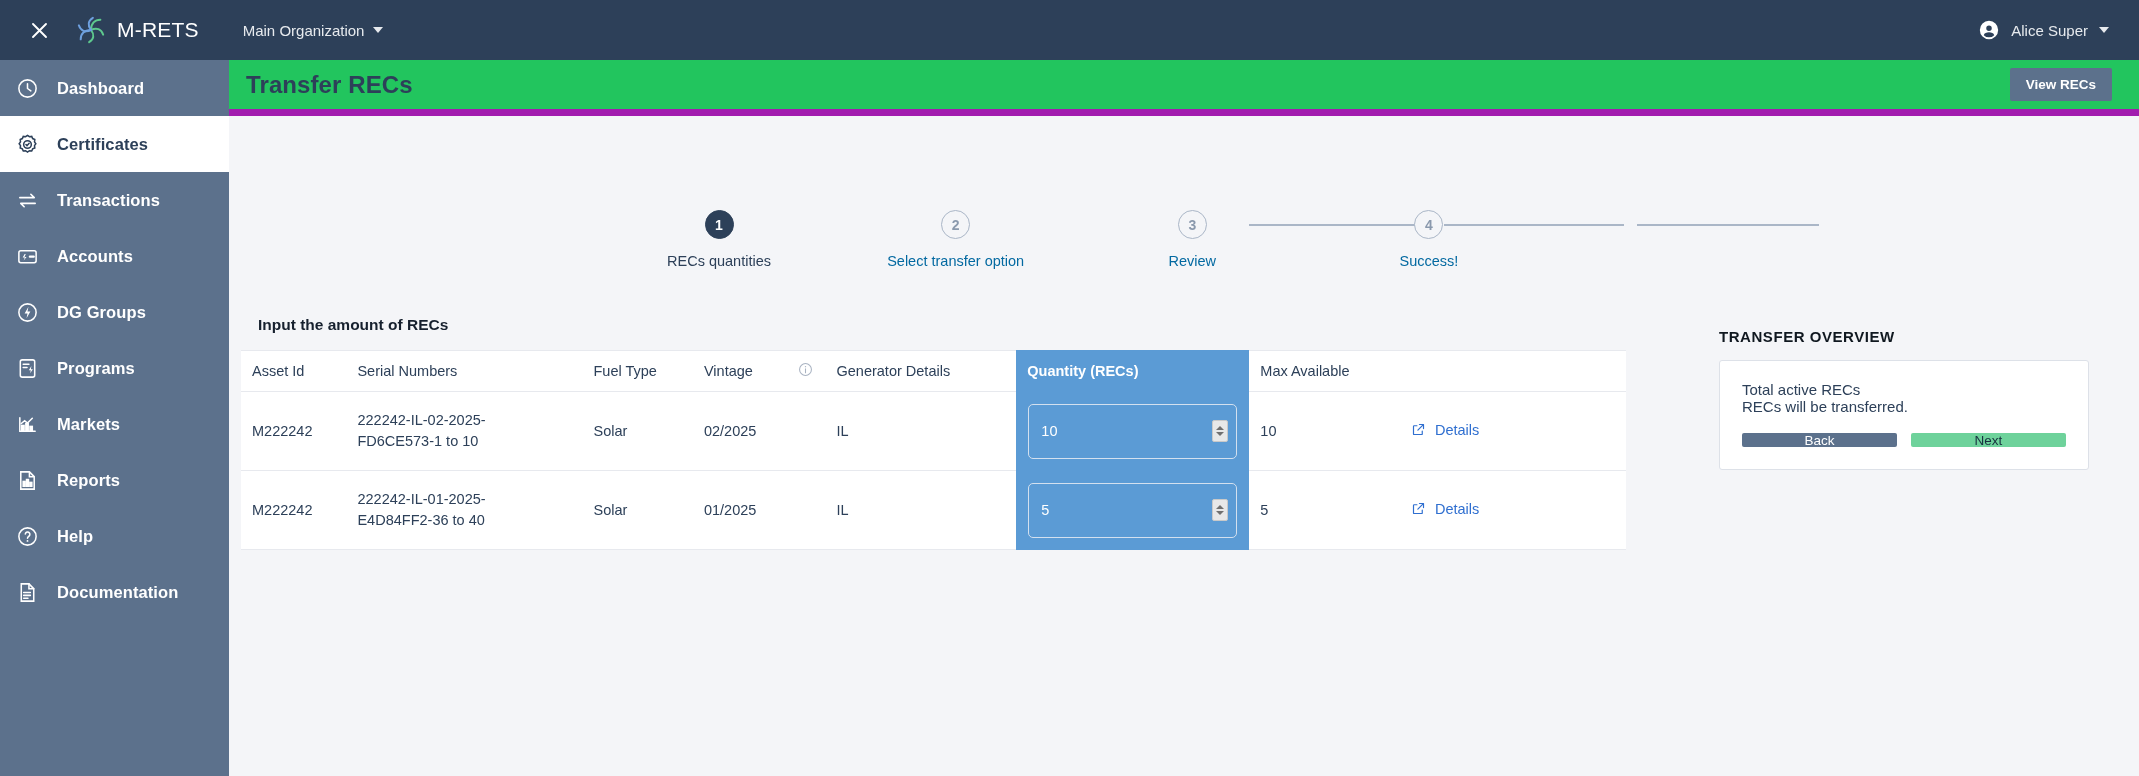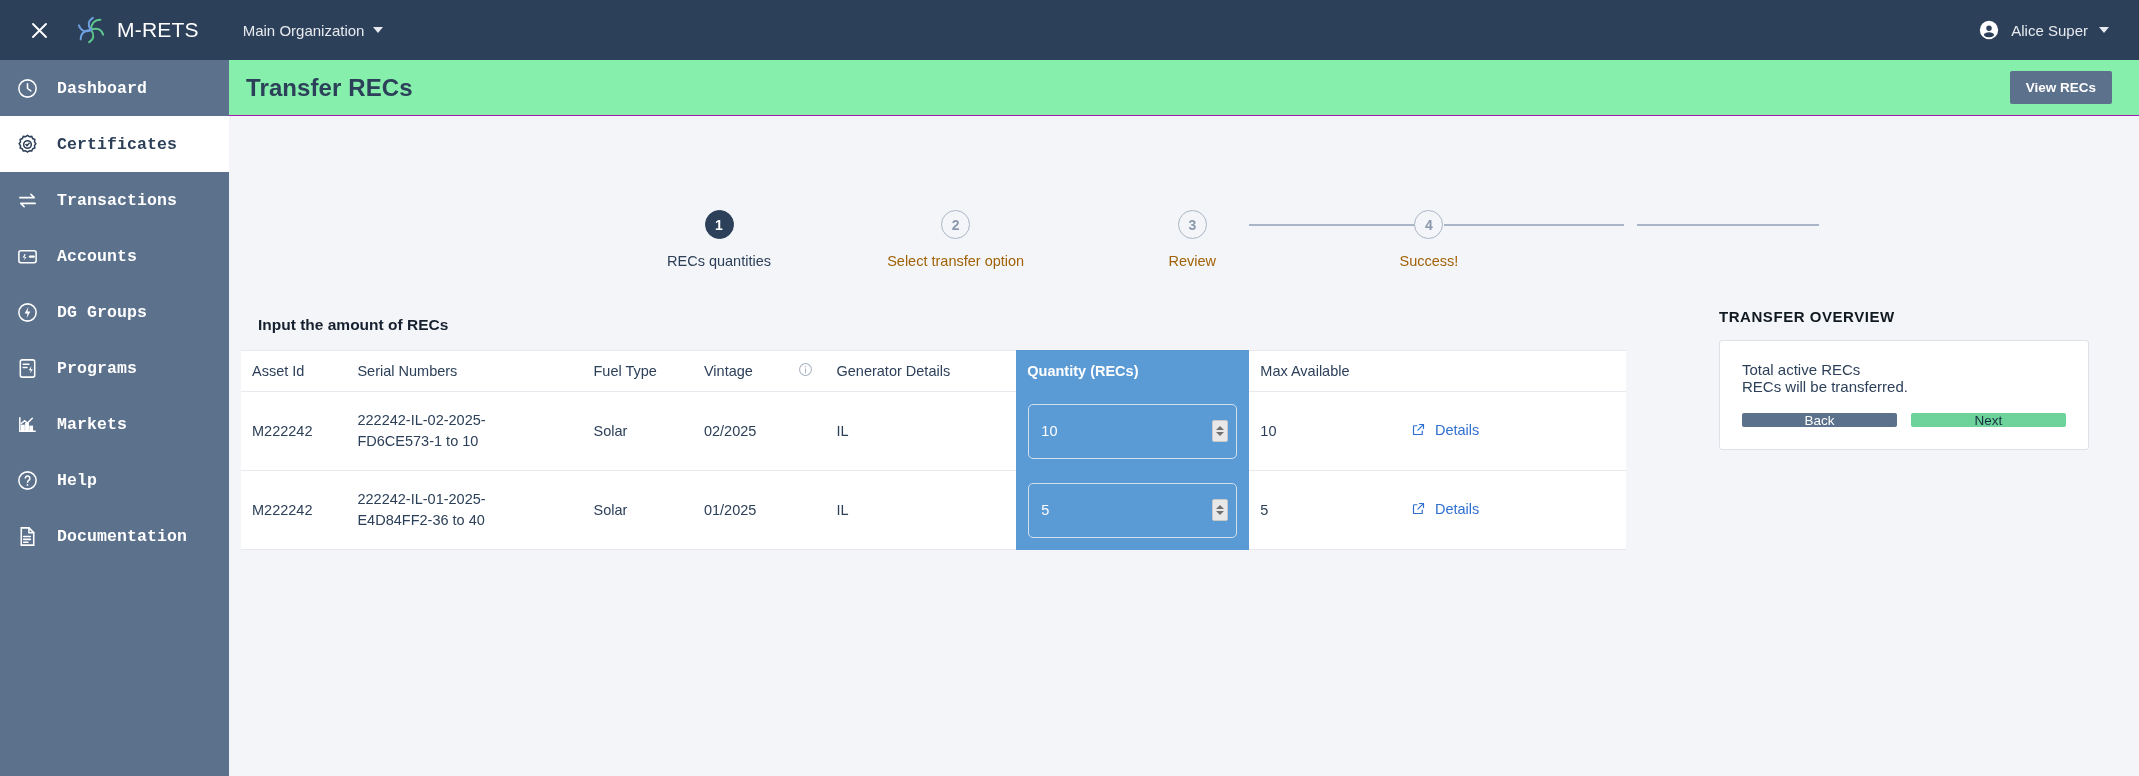--- a/index.html
+++ b/index.html
@@ -38,33 +38,33 @@
   .body-wrap { flex: 1 1 auto; display: flex; min-height: 0; }
 
   
   .sidebar {
     width: 229px; flex: 0 0 229px; background: #5c718c;
     padding-top: 0px; color: #ffffff; overflow: hidden;
   }
   .nav-item {
     height: 56px; display: flex; align-items: center; gap: 17px;
     padding: 0 0 0 14px; cursor: pointer;
-    font-size: 16.5px; font-weight: 600; letter-spacing: .1px; color: #ffffff; font-family: Liberation Mono, monospace;
+    font-size: 16.5px; font-weight: 600; letter-spacing: .1px; color: #ffffff;
   }
   .nav-item .nav-ico { width: 26px; height: 26px; flex: 0 0 26px; display:flex; align-items:center; justify-content:center; }
   .nav-item .nav-ico svg { display:block; }
   .nav-item.active { background: #ffffff; color: #2d4059; }
   .nav-label { white-space: nowrap; }
 
   
   .main { flex: 1 1 auto; background: #f4f5f8; min-width: 0; display:flex; flex-direction:column; }
   .page-header {
-    height: 56px; flex: 0 0 56px; background: #86efac;
+    height: 56px; flex: 0 0 56px; background: #22c55e;
     display: flex; align-items: center; padding: 0 27px 0 17px;
-    border-bottom: 1px solid #a21caf;
+    border-bottom: 7px solid #a21caf;
   }
   .page-title { font-size: 24px; font-weight: 700; color: #2d4059; letter-spacing: .1px; }
   .ph-spacer { flex: 1 1 auto; }
   .view-recs-btn {
     background: #5c718c; color: #fff; border: none; border-radius: 2px;
     font-size: 13.5px; font-weight: 700; padding: 9px 16px; cursor: pointer;
     font-family: inherit;
   }
 
   .content { flex:1 1 auto; position: relative; }
@@ -75,21 +75,21 @@
     display: flex; justify-content: space-between; align-items: flex-start;
   }
   .step { position: relative; display:flex; flex-direction: column; align-items: center; width: 120px; }
   .step-circle {
     width: 29px; height: 29px; border-radius: 50%;
     display: flex; align-items: center; justify-content: center;
     font-size: 14px; font-weight: 700; background: #f4f5f8;
     border: 1.5px solid #aab6c7; color: #8a99ad; z-index: 2;
   }
   .step.done .step-circle { background: #2d4059; border-color: #2d4059; color: #ffffff; }
-  .step-label { margin-top: 14px; font-size: 14.5px; color: #a16207; white-space: nowrap; }
+  .step-label { margin-top: 14px; font-size: 14.5px; color: #0369a1; white-space: nowrap; }
   .step.done .step-label { color: #2d4059; }
   .step-line {
     position: absolute; top: 14px; height: 1.5px; background: #aab6c7; z-index: 1;
   }
   .step-line.l1 { left: 590px; width: 182px; }
   .step-line.l2 { left: 785px; width: 180px; }
   .step-line.l3 { left: 978px; width: 182px; }
 
   
   .table-section { position: absolute; left: 12px; top: 200px; width: 1385px; }
@@ -135,21 +135,21 @@
     align-items: center; justify-content: center; gap: 2px; cursor: pointer;
   }
   .sp-arrow { width:0; height:0; border-left: 4px solid transparent; border-right: 4px solid transparent; }
   .sp-up { border-bottom: 4px solid #707070; }
   .sp-down { border-top: 4px solid #707070; }
 
   .details-link { display: inline-flex; align-items: center; gap: 9px; color: #2f6fd0; cursor: pointer; font-size: 14.5px; }
   .details-link svg { display:block; }
 
   
-  .overview { position: absolute; left: 1490px; top: 192px; width: 370px; }
+  .overview { position: absolute; left: 1490px; top: 212px; width: 370px; }
   .overview-title {
     font-size: 15px; font-weight: 700; color: #101820;
     letter-spacing: .55px; margin-bottom: 15px;
   }
   .overview-card {
     background: #ffffff; border: 1px solid #dde1e8; border-radius: 3px;
     padding: 20px 22px 22px 22px;
   }
   .ov-label { font-size: 15px; color: #2d4059; }
   .ov-total { font-size: 55px; line-height: 1.05; font-weight: 400; color: #63cb94; margin: 2px 0 4px -3px; }
@@ -280,20 +280,32 @@
               <path d="M4 5v14h16"></path>
               <path d="M5.5 11l3.5-3 3 2.5 5-5"></path>
               <rect x="6" y="13" width="2.4" height="5" fill="currentColor"></rect>
               <rect x="10.3" y="11" width="2.4" height="7" fill="currentColor"></rect>
               <rect x="14.6" y="14" width="2.4" height="4" fill="currentColor"></rect>
             </svg>
         </span>
         <span class="nav-label">Markets</span>
       </div>
 
+      <div class="nav-item">
+        <span class="nav-ico">
+          <svg width="23" height="23" viewBox="0 0 24 24" fill="none" stroke="currentColor" stroke-width="1.6">
+              <path d="M5 3h9l5 5v13H5z"></path>
+              <path d="M14 3v5h5"></path>
+              <rect x="7.5" y="13" width="2" height="5" fill="currentColor"></rect>
+              <rect x="11" y="11" width="2" height="7" fill="currentColor"></rect>
+              <rect x="14.5" y="14" width="2" height="4" fill="currentColor"></rect>
+            </svg>
+        </span>
+        <span class="nav-label">Reports</span>
+      </div>
 
       <div class="nav-item">
         <span class="nav-ico">
           <svg width="23" height="23" viewBox="0 0 24 24" fill="none" stroke="currentColor" stroke-width="1.6">
               <circle cx="12" cy="12" r="9"></circle>
               <path d="M9.7 9.4a2.4 2.4 0 114.1 2c-.9.8-1.8 1.2-1.8 2.4" stroke-linecap="round"></path>
               <circle cx="12" cy="16.6" r=".95" fill="currentColor" stroke="none"></circle>
             </svg>
         </span>
         <span class="nav-label">Help</span>

